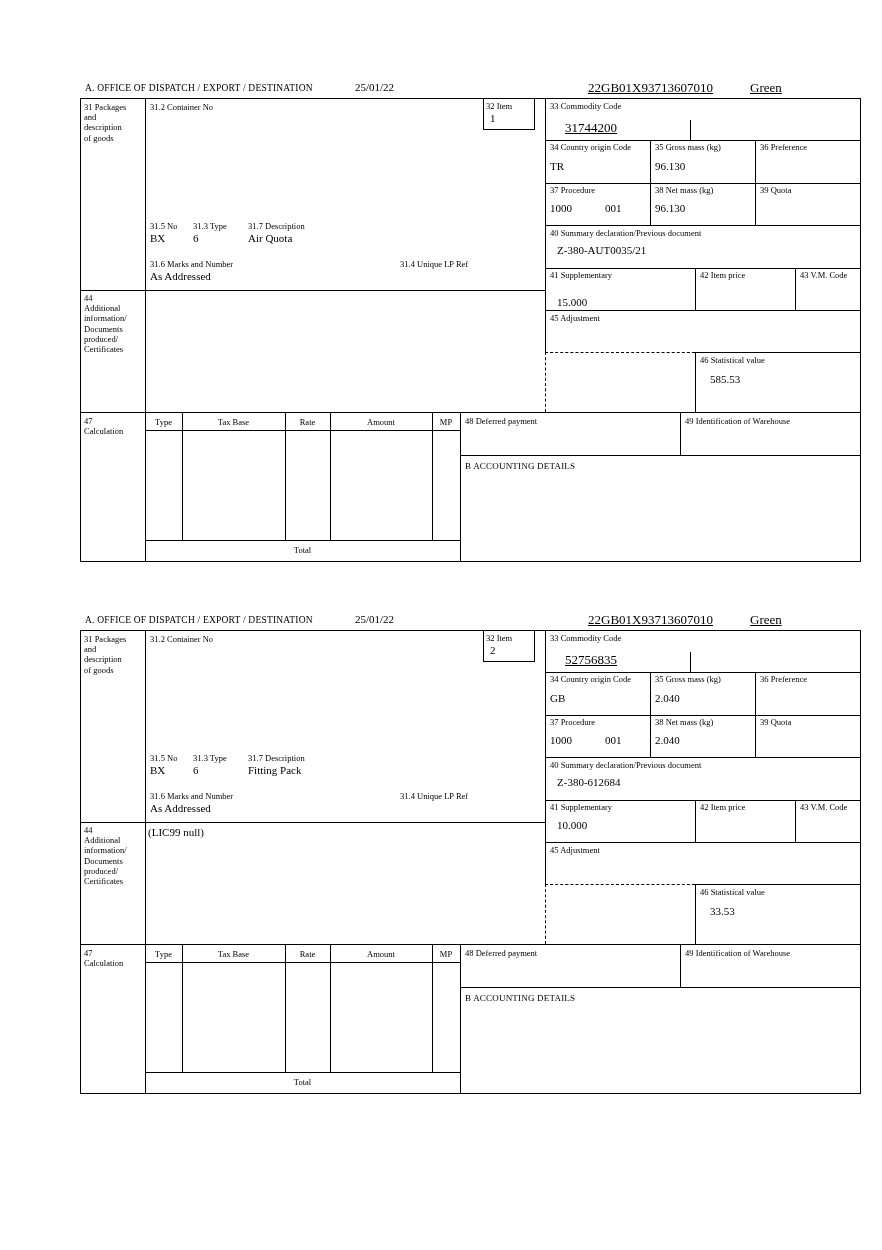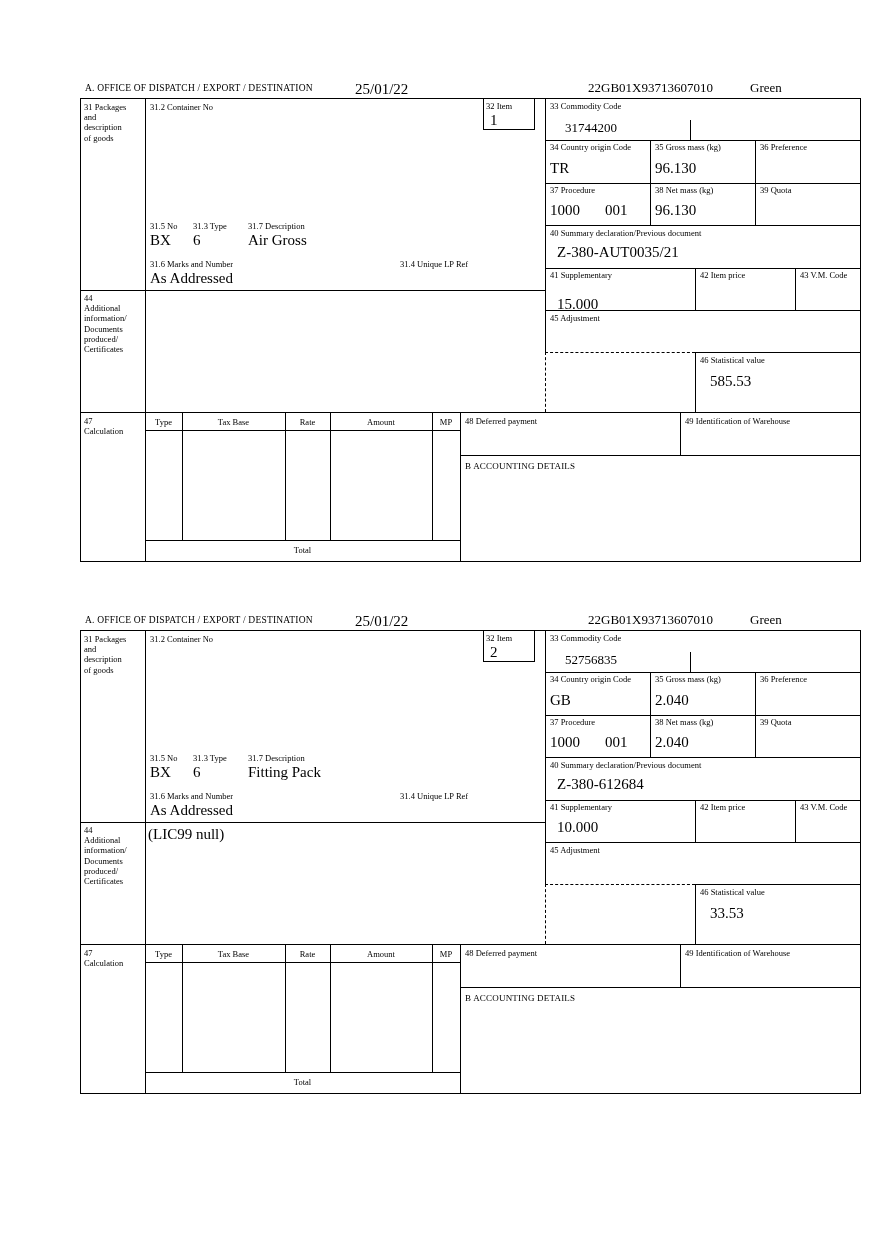--- a/index.html
+++ b/index.html
@@ -5,22 +5,22 @@
   * { margin:0; padding:0; box-sizing:border-box; }
   html,body { background:#ffffff; }
   body {
     width:882px; height:1250px; position:relative;
     font-family:"Liberation Serif", serif; color:#000;
   }
   .block { position:absolute; left:0; width:882px; height:532px; }
   .abs { position:absolute; }
   .lbl { font-size:8.5px; line-height:1.2; white-space:pre-line; }
   .lblb { font-size:9.5px; font-weight:normal; letter-spacing:0.2px; }
-  .val { font-size:15px; }
-  .valL { font-size:13px; }
+  .val { font-size:11px; }
+  .valL { font-size:13px;text-decoration:underline; }
   .ctr { text-align:center; }
   .hl { position:absolute; height:1px; background:#000; }
   .vl { position:absolute; width:1px; background:#000; }
   .hl.dash { background:none; border-top:1px dashed #000; height:0; }
   .vl.dash { background:none; border-left:1px dashed #000; width:0; }
   .box { border:1px solid #000; }
 </style>
 </head>
 <body>
 
@@ -77,21 +77,21 @@
 
     <div class="abs lbl" style="left:150px;top:22px">31.2 Container No</div>
     <div class="abs lbl" style="left:486px;top:21px">32 Item</div>
     <div class="abs val" style="left:490px;top:32px">1</div>
 
     <div class="abs lbl" style="left:150px;top:141px">31.5 No</div>
     <div class="abs lbl" style="left:193px;top:141px">31.3 Type</div>
     <div class="abs lbl" style="left:248px;top:141px">31.7 Description</div>
     <div class="abs val" style="left:150px;top:152px">BX</div>
     <div class="abs val" style="left:193px;top:152px">6</div>
-    <div class="abs val" style="left:248px;top:152px">Air Gross</div>
+    <div class="abs val" style="left:248px;top:152px">Air Quota</div>
 
     <div class="abs lbl" style="left:150px;top:179px">31.6 Marks and Number</div>
     <div class="abs lbl" style="left:400px;top:179px">31.4 Unique LP Ref</div>
     <div class="abs val" style="left:150px;top:190px">As Addressed</div>
 
     <div class="abs val" style="left:148px;top:214px"></div>
 
     <div class="abs lbl" style="left:550px;top:21px">33 Commodity Code</div>
     <div class="abs valL" style="left:565px;top:40px">31744200</div>
 

